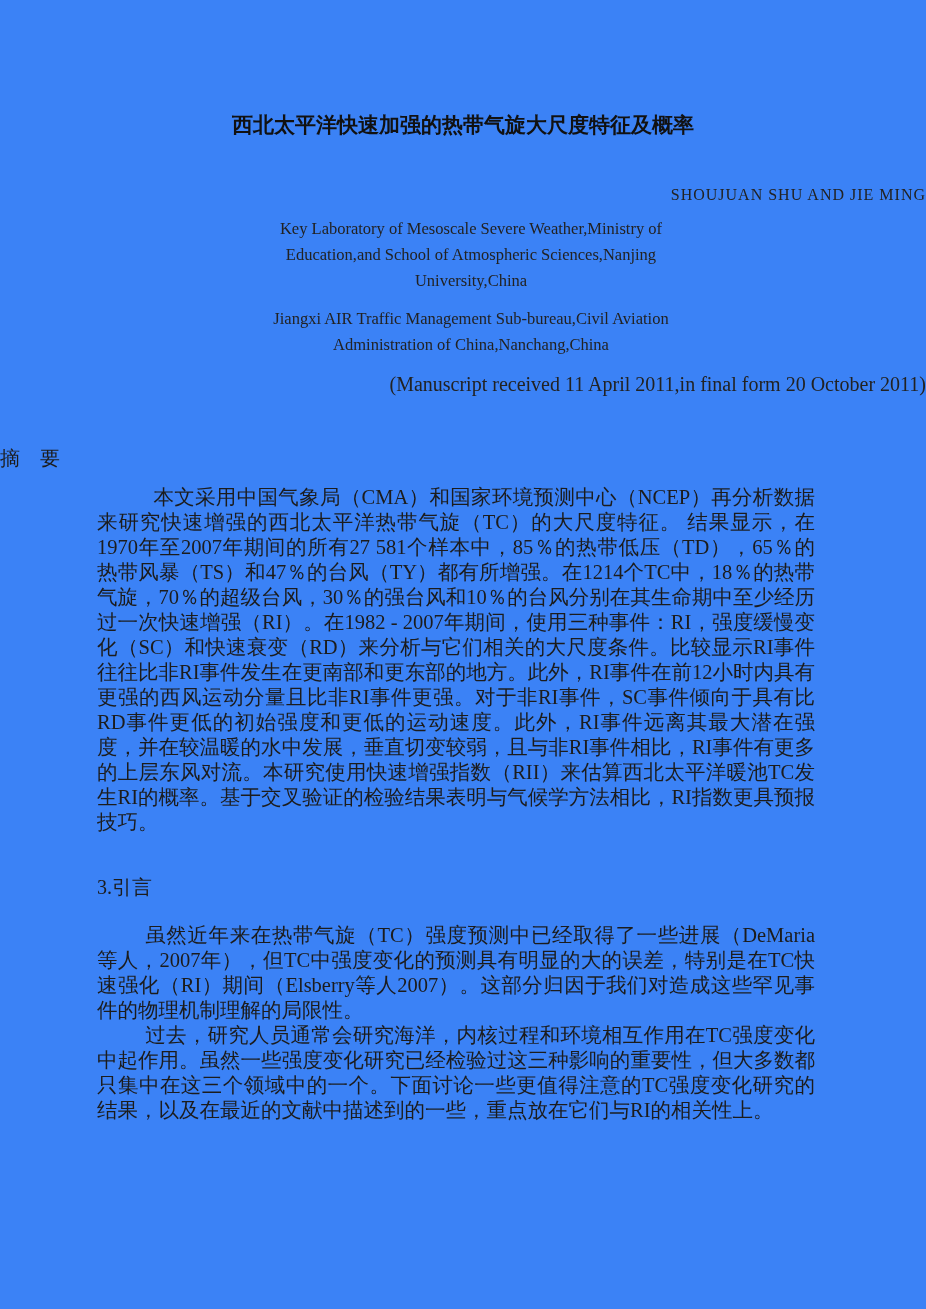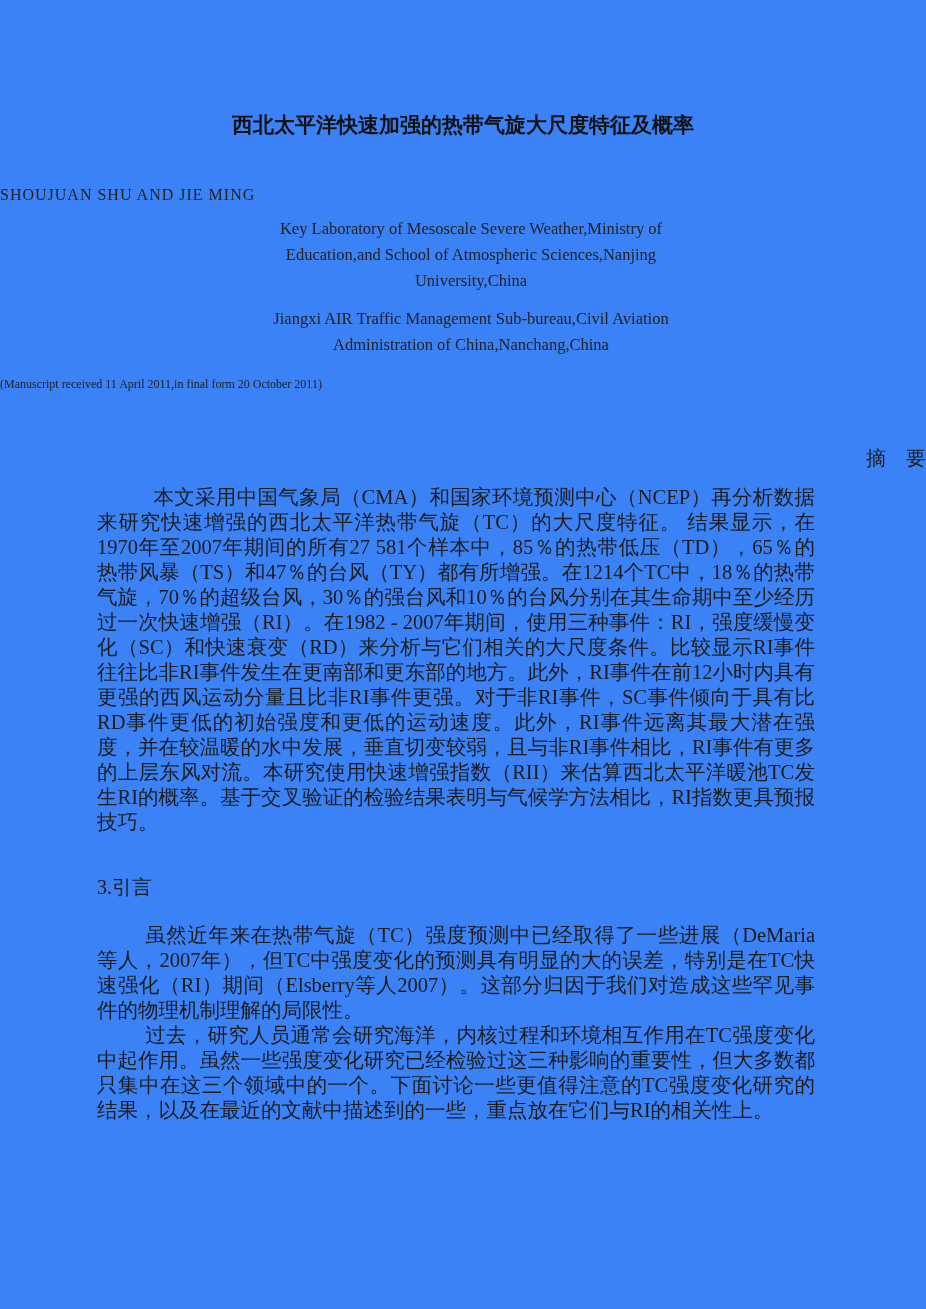--- a/index.html
+++ b/index.html
@@ -23,21 +23,21 @@
     text-align: center;
     font-family: "Liberation Sans", "DejaVu Sans", sans-serif;
     font-weight: 800;
     font-size: 21px;
     line-height: 30px;
     letter-spacing: 0px;
     color: #111111;
   }
   .authors {
     margin: 44px 0 0 0;
-    text-align: left;
+    text-align: right;
     font-size: 16px;
     line-height: 22px;
     letter-spacing: 1px;
     color: #222222;
   }
   .affil {
     margin: 10px 0 0 0;
     text-align: center;
     font-size: 16.5px;
     line-height: 26px;
@@ -46,28 +46,28 @@
     padding-left: 16px;
   }
   .authors.second {
     margin-top: 48px;
   }
   .affil.second {
     margin-top: 12px;
   }
   .manuscript {
     margin: 14px 0 8px 0;
-    text-align: left;
-    font-size: 12px;
+    text-align: right;
+    font-size: 20px;
     line-height: 24px;
     color: #222222;
   }
   .abs-heading {
     margin: 50px 0 8px 0;
-    text-align: right;
+    text-align: left;
     font-size: 20px;
     line-height: 24px;
     color: #1c1c1c;
   }
   .column {
     margin-left: 97px;
     width: 718px;
   }
   .body {
     margin: 0;

